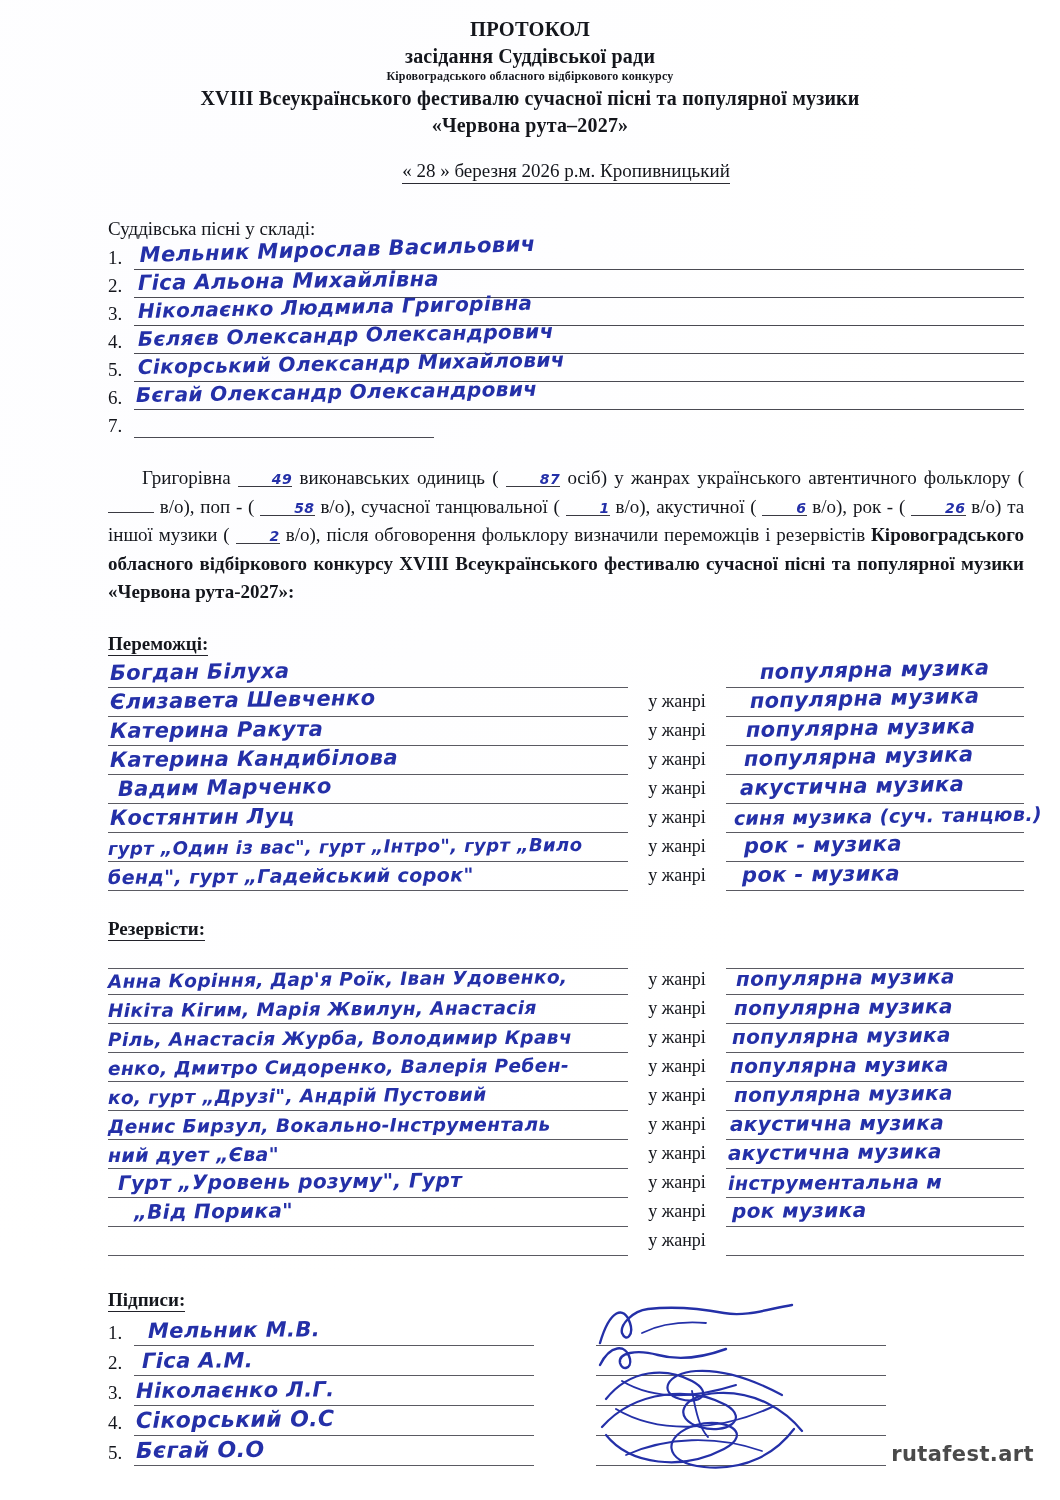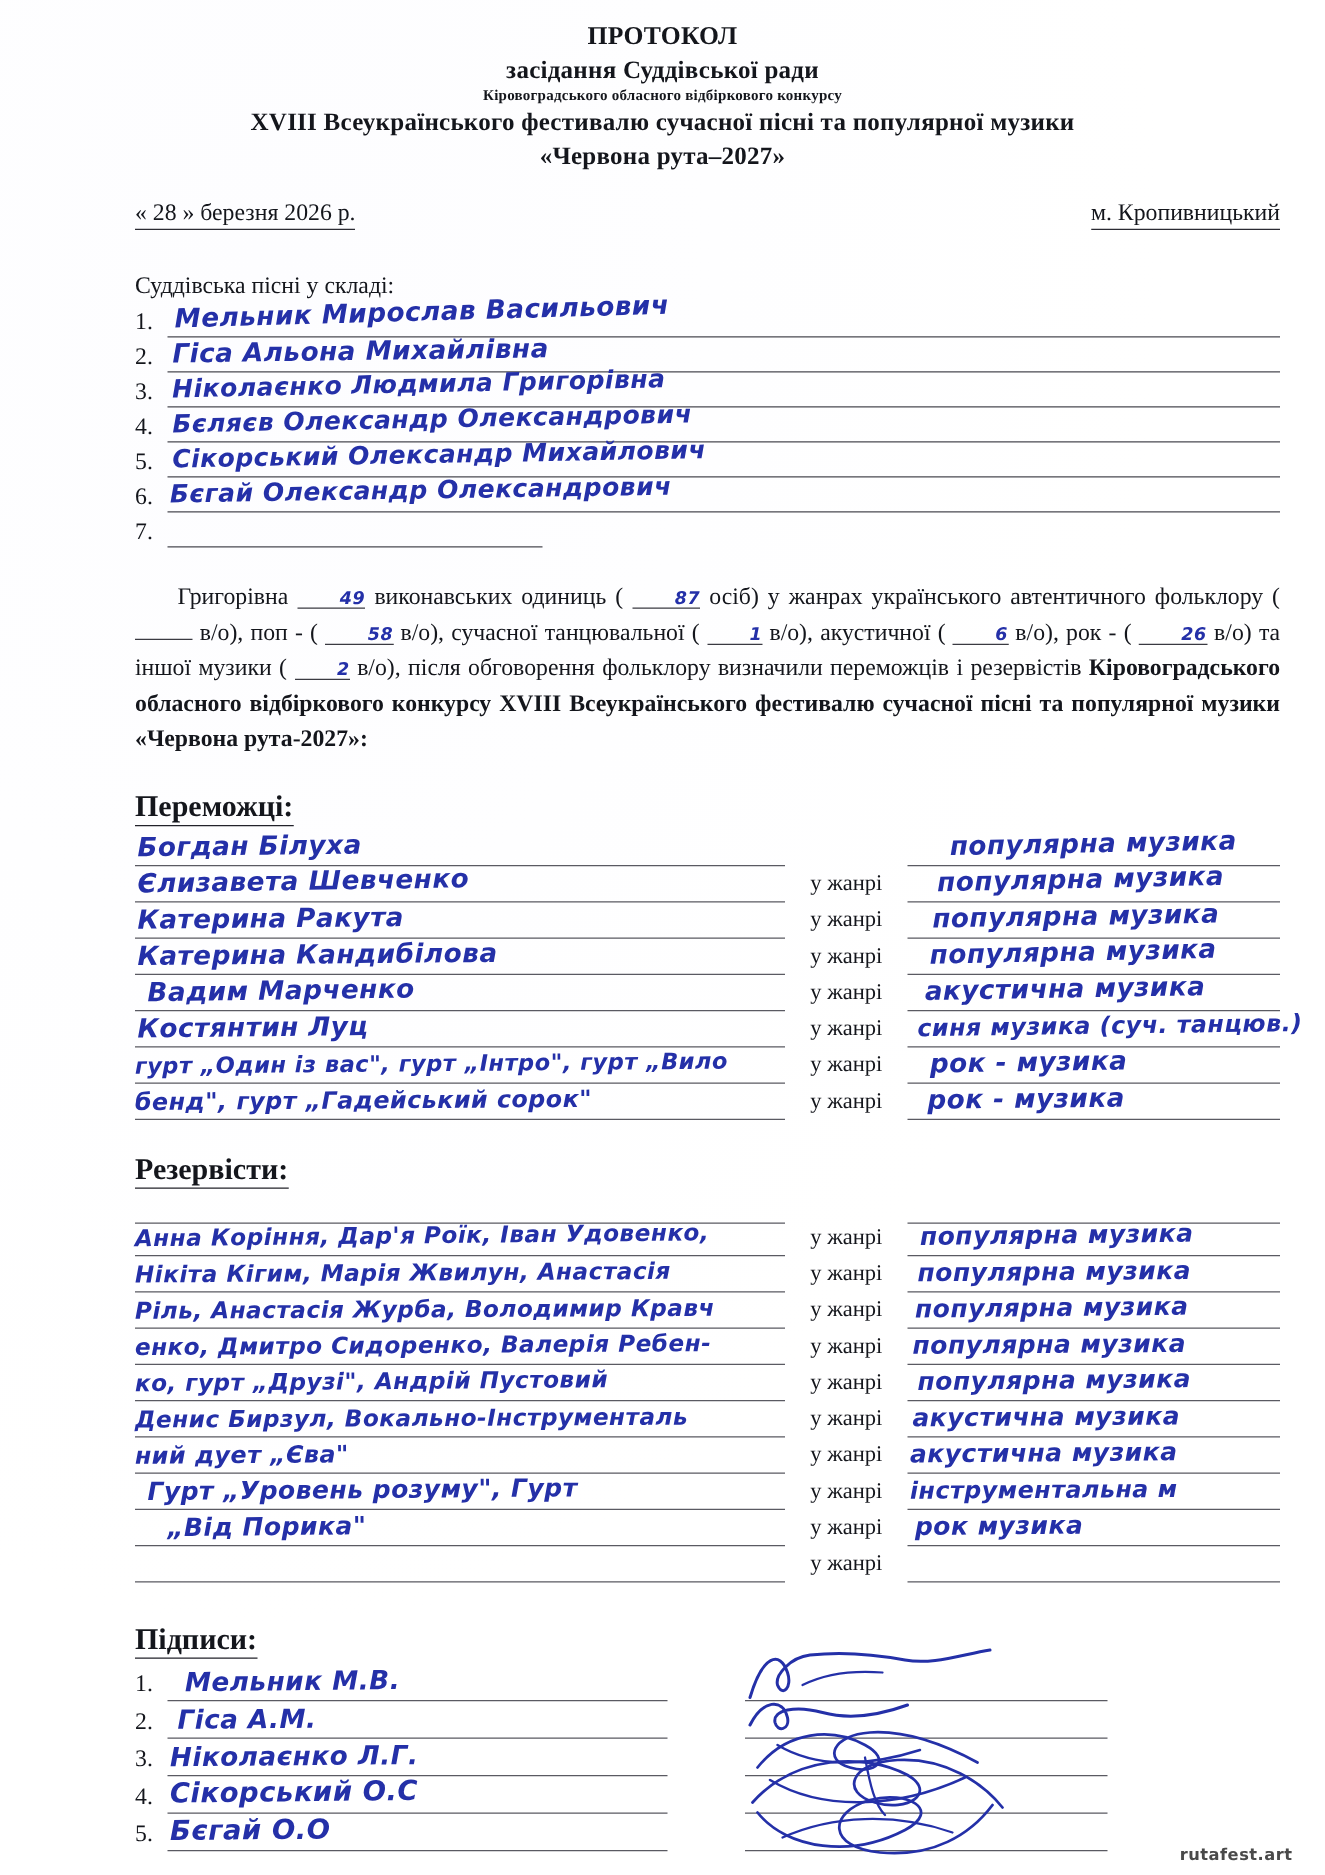--- a/index.html
+++ b/index.html
@@ -30,21 +30,21 @@
   .h-title{ font-size:20.5px; letter-spacing:1.6px; }
   .h-l2{ font-size:20px; }
   .h-l3{ font-size:12px; }
   .h-l4{ font-size:20px; }
   .h-l5{ font-size:20px; }
 
   
   .daterow{
     margin-top:22px;
     padding:0 36px 0 108px;
-    display:flex; justify-content:space-between; align-items:baseline;
+    display:flex; justify-content:center; align-items:baseline;
     font-size:19px;
   }
   .u{ border-bottom:1.3px solid #2b2b33; padding-bottom:1px; }
 
   
   .body{ padding:0 36px 0 108px; }
 
   .council-head{ margin-top:34px; font-size:19px; }
 
   .numlist{ margin-top:2px; }
@@ -95,21 +95,21 @@
     font-weight:700;
     color:#2430a8;
     font-size:14px;
     line-height:1;
     vertical-align:baseline;
     letter-spacing:.5px;
   }
 
   
   .sec-title{
-    font-weight:bold; font-size:24px;
+    font-weight:bold; font-size:19px;
     display:inline-block;
     border-bottom:1.3px solid #22222a;
     margin-top:26px;
   }
   .grid{ margin-top:4px; }
   .grow{
     display:flex; align-items:center;
     height:29px;
     position:relative;
   }
@@ -152,24 +152,24 @@
     border-bottom:1.05px solid #5a5a62;
     height:26px; position:relative;
   }
 
   
   .sigsvg{ position:absolute; left:0; bottom:-4px; overflow:visible; }
 
   
   .watermark{
     position:absolute;
-    right:26px; bottom:8px;
+    right:26px; bottom:34px;
     font-family:"DejaVu Sans", sans-serif;
     font-weight:bold;
-    font-size:13px;
+    font-size:21px;
     color:#4a4a4a;
     letter-spacing:.4px;
     text-shadow:
       -1px -1px 0 #ffffff, 1px -1px 0 #ffffff,
       -1px  1px 0 #ffffff, 1px  1px 0 #ffffff,
       0 0 3px #ffffff;
   }
 </style>
 </head>
 <body>

